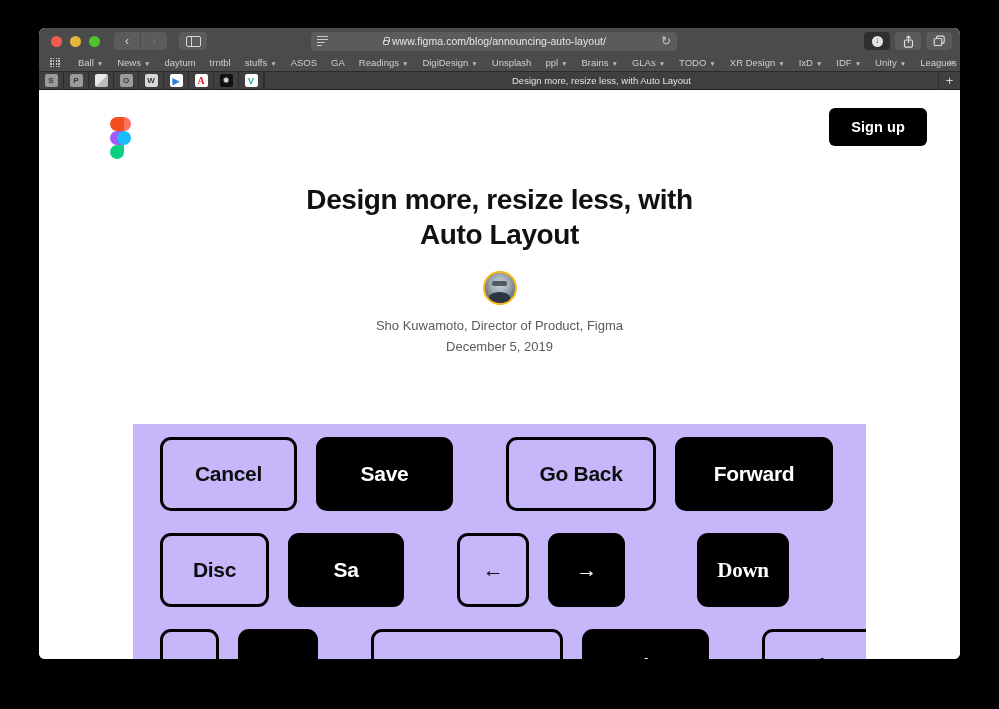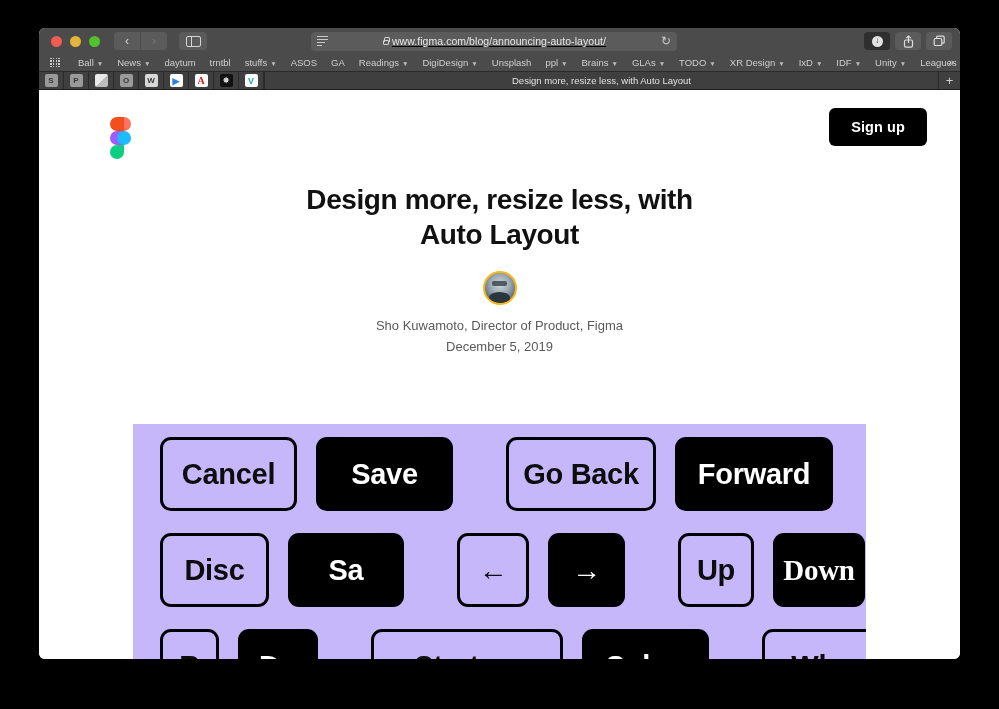--- a/index.html
+++ b/index.html
@@ -83,21 +83,21 @@
   }
   #address-bar .reader {
     display: flex; flex-direction: column; gap: 1.5px; width: 11px;
   }
   #address-bar .reader i { display: block; height: 1.3px; background: #c9c9c9; }
   #address-bar .reader i:nth-child(1) { width: 11px; }
   #address-bar .reader i:nth-child(2) { width: 11px; }
   #address-bar .reader i:nth-child(3) { width: 8px; }
   #address-bar .reader i:nth-child(4) { width: 5px; }
   #url-wrap {
-    flex: 1; display: flex; align-items: center; justify-content: center; gap: 3px; text-decoration: underline;
+    flex: 1; display: flex; align-items: center; justify-content: center; gap: 3px;
   }
   #lock-icon {
     width: 6px; height: 5px;
     border: 1.1px solid #d5d5d5;
     border-radius: 1px;
     position: relative; margin-top: 2px;
   }
   #lock-icon::before {
     content: ""; position: absolute;
     width: 4px; height: 4px;
@@ -305,21 +305,21 @@
   #btn-row-0 { top: 13px; }
   #btn-row-1 { top: 109px; }
   #btn-row-2 { top: 205px; }
 
   .ui-btn {
     height: 74px;
     border-radius: 11px;
     display: flex;
     align-items: center;
     justify-content: center;
-    font-size: 29px;
+    font-size: 21px;
     font-weight: bold;
     letter-spacing: -0.3px;
     white-space: nowrap;
     font-family: "Liberation Sans", sans-serif;
     flex: none;
   }
   .ui-btn.filled { background: #000; color: #fff; border: none; }
   .ui-btn.outline { background: transparent; color: #0d0d0d; border: 3px solid #000; }
   .gap-sm { width: 19px; flex: none; }
 </style>
@@ -562,23 +562,20 @@
           </div>
           <span class="gap-sm" style="width: 53px;"></span>
           <div class="ui-btn outline" style="width: 72px;">
             <span>←</span>
           </div>
           <span class="gap-sm" style="width: 19px;"></span>
           <div class="ui-btn filled" style="width: 77px;">
             <span>→</span>
           </div>
           <span class="gap-sm" style="width: 53px;"></span>
-          <div class="ui-btn outline" style="width: 76px;">
-            <span>Up</span>
-          </div>
           <span class="gap-sm" style="width: 19px;"></span>
           <div class="ui-btn filled" style="width: 92px; font-family: Liberation Serif, serif;">
             <span>Down</span>
           </div>
         </div>
       <div class="btn-row" id="btn-row-2">
           <div class="ui-btn outline" style="width: 59px;">
             <span>B</span>
           </div>
           <span class="gap-sm" style="width: 19px;"></span>

